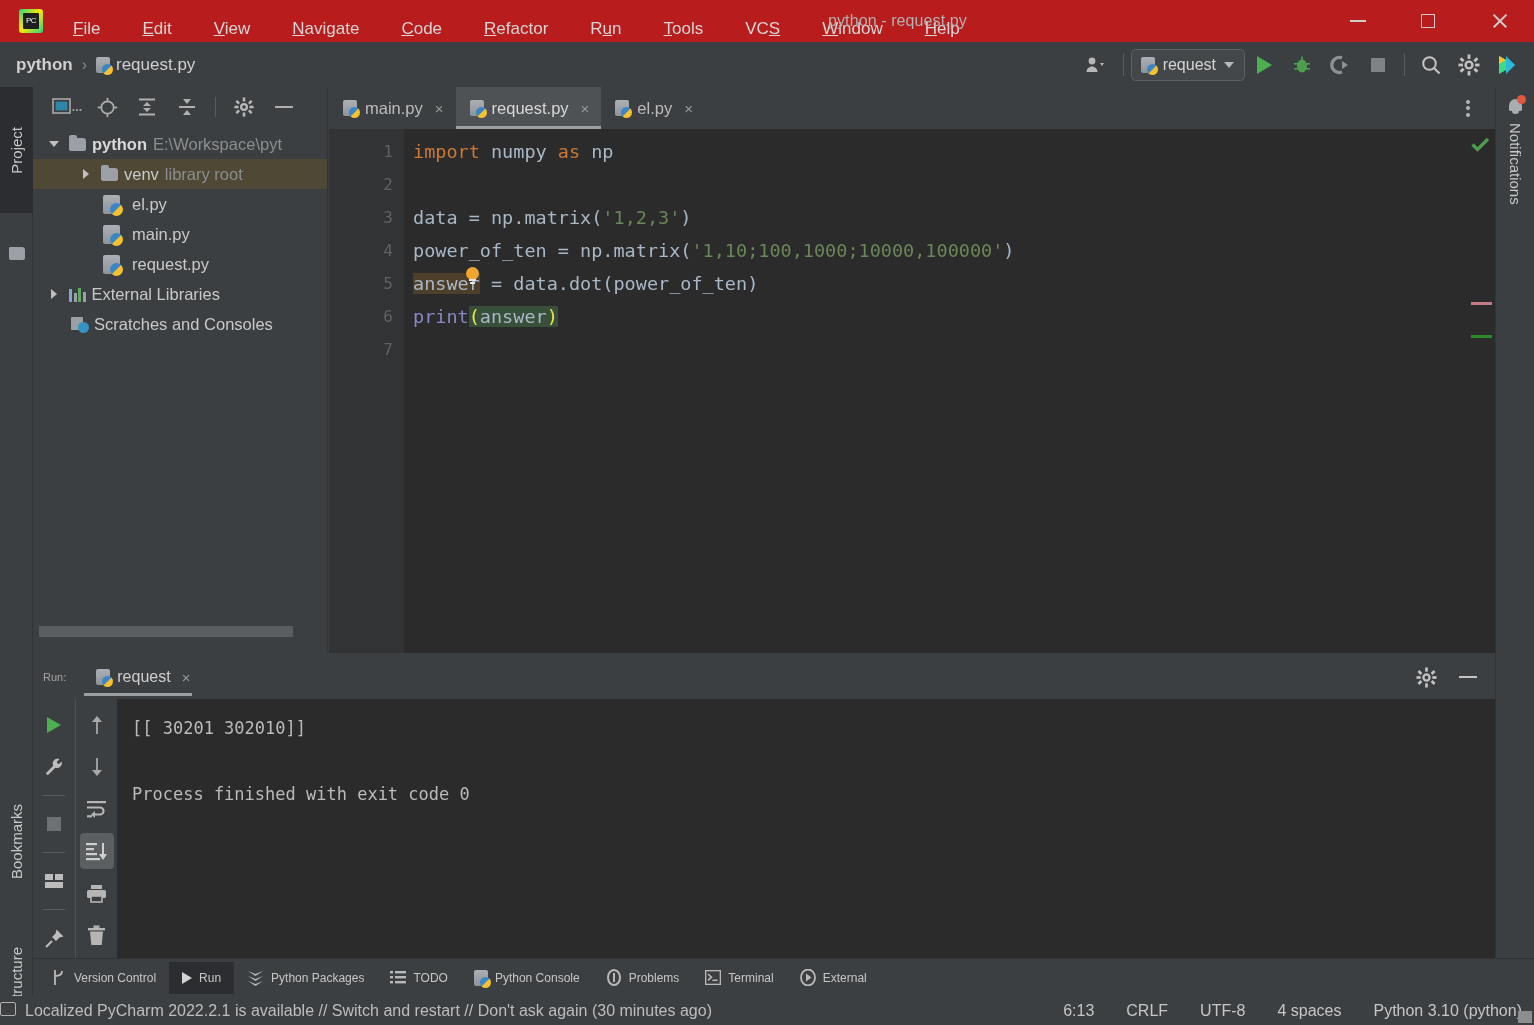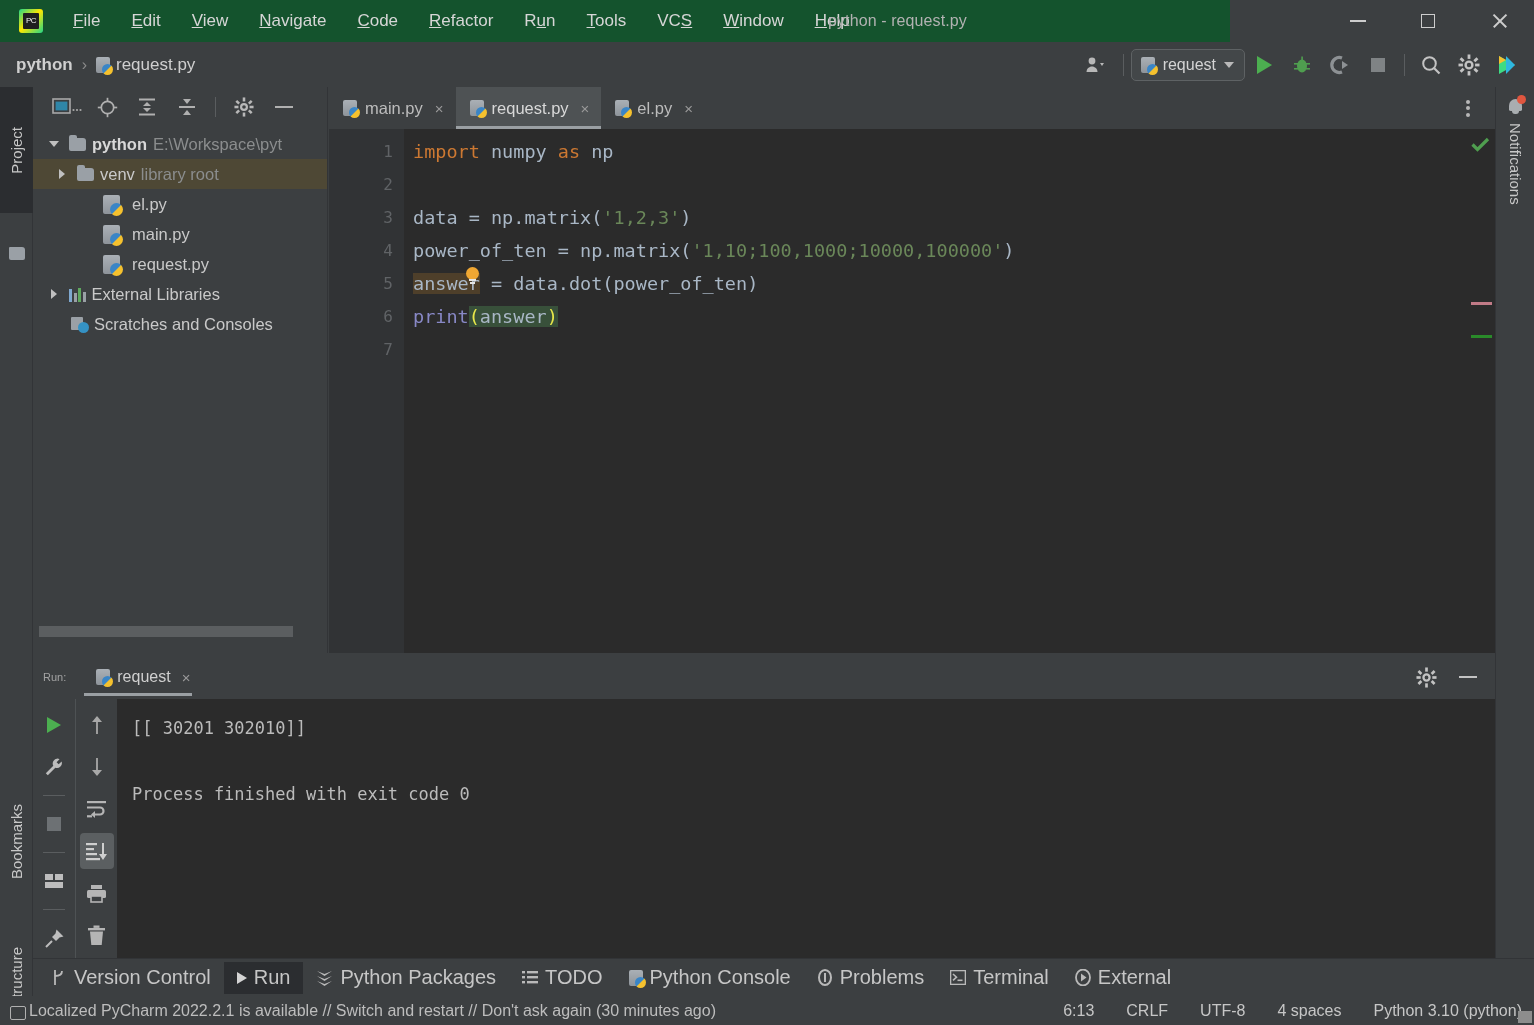--- a/index.html
+++ b/index.html
@@ -7,22 +7,22 @@
     width: 1534px; height: 1025px;
     background: #3c3f41;
     font-family: "Liberation Sans", sans-serif;
     overflow: hidden;
     -webkit-font-smoothing: antialiased;
   }
   #app { position: relative; width: 1534px; height: 1025px; background: #3c3f41; }
 
   
   #titlebar {
-    position: absolute; left: 0; top: 0; width: 1230px; height: 42px;
-    background: #14532d; display: flex; align-items: center;
+    position: absolute; left: 0; top: 0; width: 1534px; height: 42px;
+    background: #b91c1c; display: flex; align-items: center;
   }
   #title-text {
     position: absolute; left: 828px; top: 0; height: 42px; line-height: 42px;
     font-size: 16px; color: #b2b2b2; letter-spacing: .1px;
   }
   .wbtn {
     position: absolute; top: 0; width: 48px; height: 42px;
     display: flex; align-items: center; justify-content: center;
     color: #cdcdcd;
   }
@@ -47,21 +47,21 @@
   }
   #pc-logo i {
     width: 16px; height: 16px; background: #1f1f1f; border-radius: 1px;
     font-style: normal; color: #f4f4f4; font-size: 8px; line-height: 16px;
     text-align: center; font-family: "Liberation Sans", sans-serif; letter-spacing:-.5px;
   }
 
   
   #menubar {
     position: absolute; left: 60px; top: 0; height: 42px;
-    display: flex; align-items: center; gap: 5px;
+    display: flex; align-items: flex-end; gap: 16px;
   }
   .menu-item {
     font-size: 17px; color: #d6d6d6; padding: 3px 13px; cursor: default; white-space: nowrap;
   }
   .menu-item u { text-decoration: underline; }
 
   
   #navbar {
     position: absolute; left: 0; top: 42px; width: 1534px; height: 45px;
     background: #3c3f41; display:flex; align-items:center;
@@ -215,30 +215,30 @@
   #console div { height:33px; line-height:33px; white-space:pre; }
 
   
   #bottombar {
     position:absolute; left:33px; top:958px; width:1501px; height:38px;
     background:#3c3f41; display:flex; align-items:center; padding-left:6px;
     border-top:1px solid #323437;
   }
   .bb-item {
     display:flex; align-items:center; gap:7px; height:32px; padding:0 13px;
-    font-size:20px; color:#c6c6c6; white-space:nowrap;
+    font-size:12px; color:#c6c6c6; white-space:nowrap;
   }
   .bb-item.active { background:#2b2d30; }
 
   
   #statusbar {
     position:absolute; left:0; top:996px; width:1534px; height:29px;
     background:#3c3f41; display:flex; align-items:center;
   }
-  #sb-msg { margin-left:10px; font-size:16px; color:#bdbdbd; display:flex; align-items:flex-end; gap:3px; }
+  #sb-msg { margin-left:0; font-size:16px; color:#bdbdbd; display:flex; align-items:flex-start; gap:9px; }
   #sb-screen { width:16px; height:14px; border:1.6px solid #b0b0b0; border-radius:2px; }
   #sb-right { position:absolute; right:12px; display:flex; align-items:center; gap:32px; font-size:16px; color:#c6c6c6; }
   #sb-corner { position:absolute; right:2px; bottom:2px; width:14px; height:12px; background:#8d8d8d; }
 </style>
 </head>
 <body>
 
 <div id="app">
 
   <div id="titlebar">
@@ -431,21 +431,21 @@
 
     <div id="pp-tree">
       <div class="tree-row" style="padding-left:12px;">
         <span class="tw">
             <span class="chev-d"></span>
           </span>
         <span class="folder"></span>
         <span class="name-bold">python</span>
         <span class="name-dim">E:\Workspace\pyt</span>
       </div>
-      <div class="tree-row selected" style="padding-left:20px;">
+      <div class="tree-row selected" style="padding-left:44px;">
         <span class="tw">
             <span class="chev-r"></span>
           </span>
         <span class="folder"></span>
         <span>venv</span>
         <span class="name-dim">library root</span>
       </div>
       <div class="tree-row" style="padding-left:70px;">
         <span class="pyicon"></span>
         <span style="margin-left:6px;">el.py</span>

